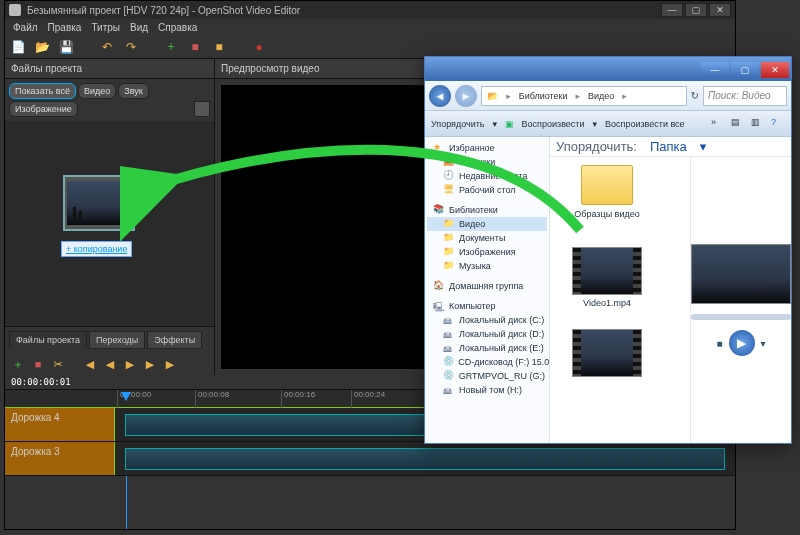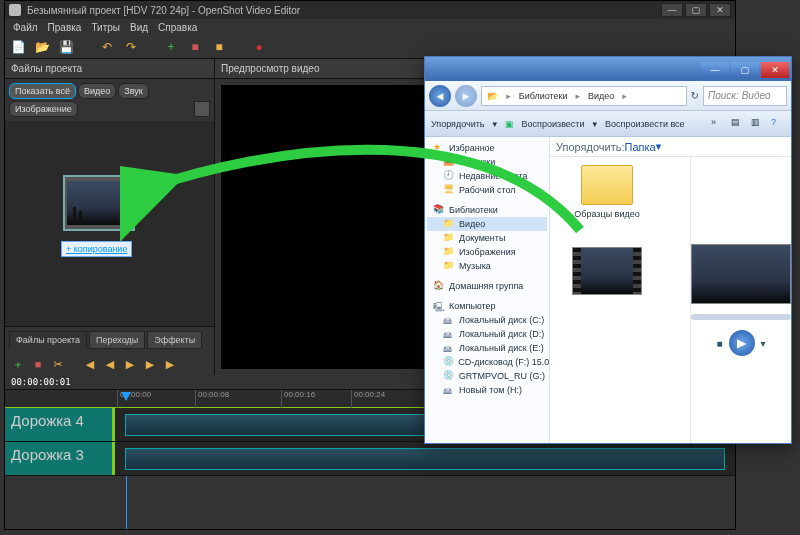--- a/index.html
+++ b/index.html
@@ -41,21 +41,21 @@
   .e-right { flex:1; display:flex; flex-direction:column; }
   .e-preview-area { flex:1; background:#000; margin:6px; }
   .e-timeline-tools { height:22px; display:flex; gap:6px; padding:2px 6px; align-items:center;}
   .ttool { width:14px; height:14px; display:inline-flex; align-items:center; justify-content:center; font-size:11px;}
   .e-timecode { font-size:9px; font-family:monospace; color:#fff; padding:2px 6px;}
   .e-timeline { flex:0 0 140px; border-top:1px solid #111; position:relative; overflow:hidden;}
   .e-ruler { height:18px; background:#2b2b2b; border-bottom:1px solid #84cc16; position:relative;}
   .e-tick { position:absolute; top:0; height:18px; border-left:1px solid #555; font-size:8px; color:#999; padding-left:2px;}
   .e-playhead { position:absolute; left:116px; top:2px; width:0; height:0; border-left:5px solid transparent; border-right:5px solid transparent; border-top:9px solid #29f;}
   .e-track-row { height:34px; border-bottom:1px solid #111; display:flex; position:relative;}
-  .e-track-label { width:110px; font-size:15px; color:#ccc; padding:4px 6px; background:#0f766e; border-right:3px solid #84cc16;}
+  .e-track-label { width:110px; font-size:10px; color:#ccc; padding:4px 6px; background:#a16207; border-right:1px solid #84cc16;}
   .e-track-body { flex:1; background:#252525; position:relative;}
   .e-clip { position:absolute; top:6px; height:22px; background:linear-gradient(#2a5060,#183040); border:1px solid #0aa;}
   .e-playline { position:absolute; left:121px; top:18px; bottom:0; width:1px; background:#29f;}
   
   .explorer {
     position:absolute; left:424px; top:56px; width:368px; height:388px;
     background:#fff; border:1px solid #4a7abc; box-shadow:0 4px 18px rgba(0,0,0,.5);
     display:flex; flex-direction:column; font-size:10px; color:#222;
   }
   .ex-title { height:24px; background:linear-gradient(#6ea0e0,#3b6bb0); display:flex; align-items:center;}
@@ -73,21 +73,21 @@
   .ex-cmd .r { margin-left:auto; display:flex; gap:6px; align-items:center;}
   .ex-cmd .ico { width:14px; height:14px; }
   .ex-body { flex:1; display:flex; overflow:hidden;}
   .ex-tree { width:132px; border-right:1px solid #dbe3ee; overflow:auto; padding:4px 2px; background:#fafcff;}
   .tnode { display:flex; align-items:center; gap:4px; padding:1px 2px 1px 6px; font-size:9px; color:#234; white-space:nowrap;}
   .tnode.l1{padding-left:16px;}
   .tnode.sel{background:#cfe3f8;}
   .tico{width:12px;height:12px;display:inline-block;}
   .star{color:#f5a623;} .fldr{color:#f0c24b;} .drv{color:#7a8aa0;}
   .ex-main { flex:1; display:flex; flex-direction:column;}
-  .ex-sorter { height:20px; display:flex; align-items:center; gap:0; padding:0 6px; color:#567; font-size:11px; border-bottom:1px solid #e0e6ee;}
+  .ex-sorter { height:20px; display:flex; align-items:center; gap:13px; padding:0 6px; color:#567; font-size:13px; border-bottom:1px solid #e0e6ee;}
   .ex-sorter .lnk{color:#1a56b0;}
   .ex-files { flex:1; display:flex;}
   .ex-grid { width:140px; padding:6px 0 0 12px; }
   .fileitem { width:90px; height:78px; margin-bottom:4px; text-align:center; font-size:9px; color:#234;}
   .fileitem.sel{background:#cfe3f8; border:1px solid #8ab4e8;}
   .fileitem .fldrico { width:52px; height:40px; margin:2px auto 4px; background:linear-gradient(#ffe89a,#f3cc52); border:1px solid #d6a836; border-radius:2px;}
   .filmthumb { width:70px; height:48px; margin:1px auto 3px; background:#222; border:1px solid #888; position:relative;}
   .filmthumb::before, .filmthumb::after {
     content:""; position:absolute; top:0; bottom:0; width:8px;
     background:repeating-linear-gradient(#111 0,#111 4px,#444 4px,#444 8px);
@@ -329,20 +329,26 @@
       <div class="ex-files">
         <div class="ex-grid">
           <div class="fileitem">
             <div class="fldrico"></div>
             <div>Образцы видео</div>
           </div>
           <div class="fileitem">
             <div class="filmthumb">
                 <div class="sky"></div>
               </div>
+            <div>Video1.mp4</div>
+          </div>
+          <div class="fileitem">
+            <div class="filmthumb">
+                <div class="sky"></div>
+              </div>
 
           </div>
         </div>
         <div class="ex-preview">
           <div class="ex-prev-thumb">
               <div class="sky"></div>
             </div>
           <div class="pv-bar"></div>
           <div class="pv-ctrls">
             <span style="color:#356">■</span>

